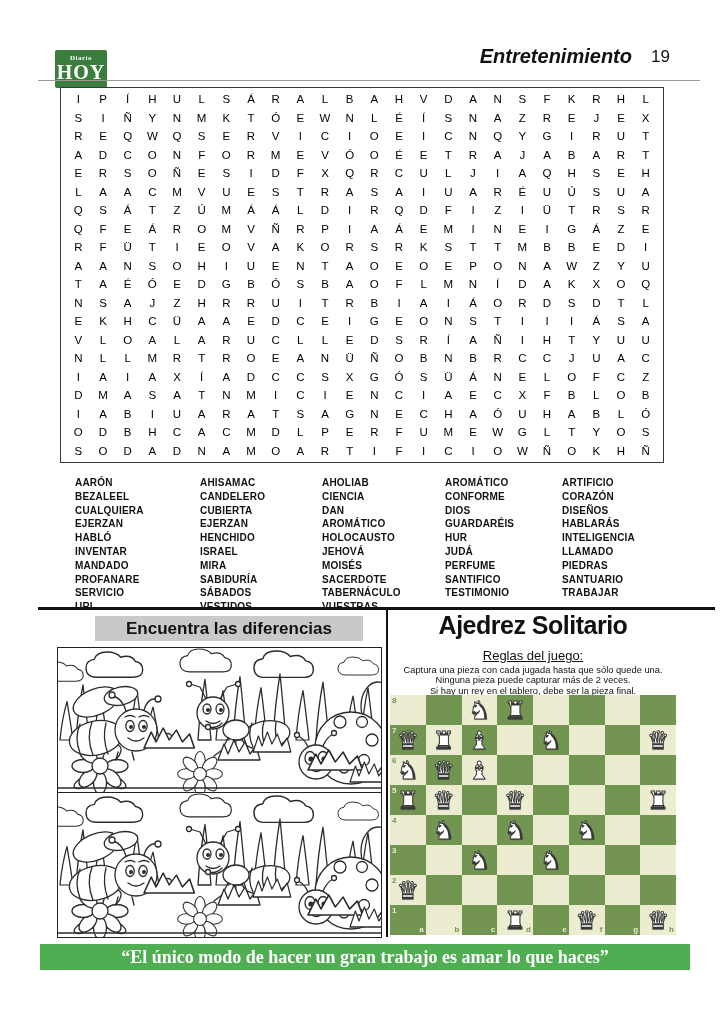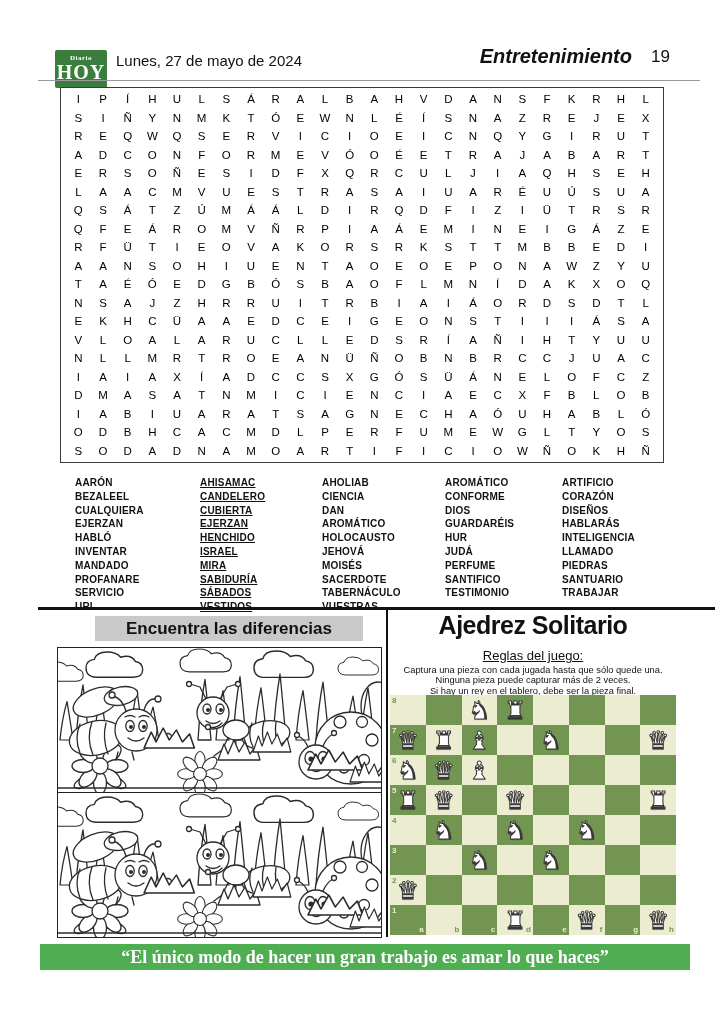--- a/index.html
+++ b/index.html
@@ -20,21 +20,21 @@
   .hrule{position:absolute;left:38px;top:80px;width:662px;height:1px;background:#9a9a9a;}
 
   
   .ws-grid{position:absolute;left:60px;top:87px;width:604px;height:376px;border:1.4px solid #3a3a3a;
         box-sizing:border-box;display:grid;grid-template-columns:repeat(24,1fr);
         grid-auto-rows:1fr;padding:2px 5px;font-size:11.5px;color:#000;}
   .ws-cell{display:flex;align-items:center;justify-content:center;}
   .word-list{position:absolute;left:75px;top:476px;display:flex;justify-content:flex-end;}
   .word-col{box-sizing:border-box;}
   .word-col:nth-child(1){width:125px;}
-  .word-col:nth-child(2){width:122px;text-decoration:underline;}
+  .word-col:nth-child(2){width:122px;}
   .word-col:nth-child(3){width:123px;}
   .word-col:nth-child(4){width:117px;}
   .word{font-size:10px;font-weight:700;line-height:13.8px;letter-spacing:.2px;}
 
   
   .thick{position:absolute;left:38px;top:607px;width:677px;height:3px;background:#111;}
   .vdiv{position:absolute;left:386px;top:610px;width:2px;height:327px;background:#111;}
 
   
   .diff-title{position:absolute;left:95px;top:616px;width:268px;height:25px;background:var(--bar-gray);
@@ -71,21 +71,20 @@
 </style>
 </head>
 <body>
 
 <div class="page">
 
   <div class="logo">
     <div class="diario">Diario</div>
     <div class="hoy">HOY</div>
   </div>
-  <div class="date">Lunes, 27 de mayo de 2024</div>
   <div class="section">Entretenimiento</div>
   <div class="pagenum">19</div>
   <div class="hrule"></div>
 
   <div class="ws-grid" id="ws-grid">
       <span class="ws-cell">I</span>
       <span class="ws-cell">P</span>
       <span class="ws-cell">Í</span>
       <span class="ws-cell">H</span>
       <span class="ws-cell">U</span>

